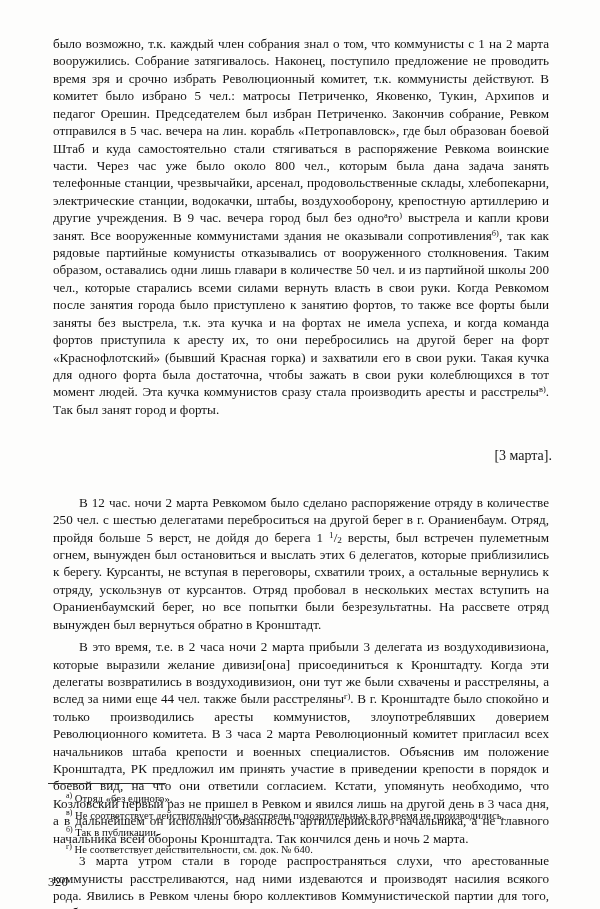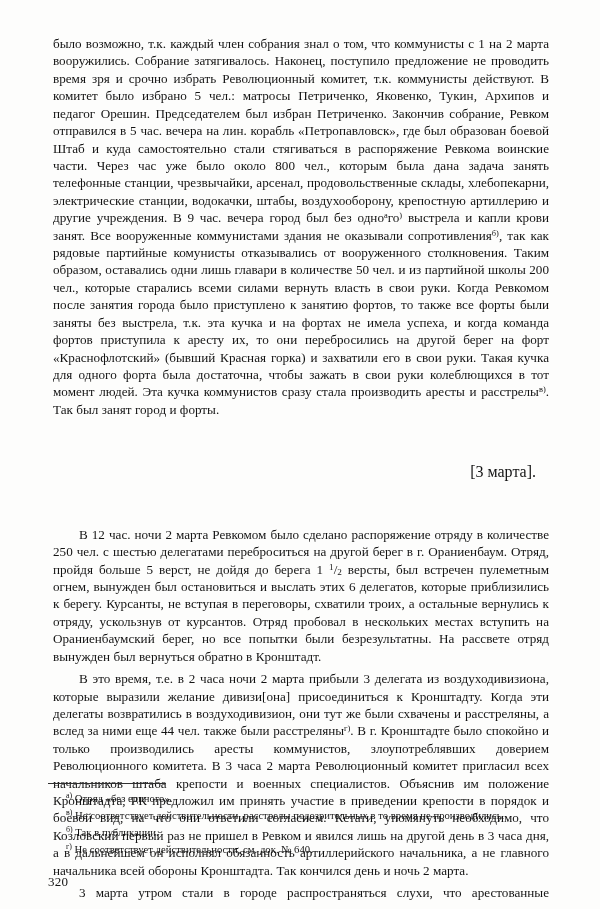--- a/index.html
+++ b/index.html
@@ -36,22 +36,22 @@
     text-align: justify;
     text-indent: 26px;
     -webkit-hyphens: none;
     hyphens: none;
     word-spacing: 0.1px;
   }
   p.body-par.no-indent {
     text-indent: 0;
   }
   .dateline {
-    margin: 16px;
-    font-size: 16px;
+    margin: 0;
+    font-size: 14px;
     line-height: 17.42px;
     text-align: right;
     padding-right: 2px;
   }
   .gap-after-par1 { height: 24px; }
   .gap-after-dateline { height: 24px; }
 
   sup.fn {
     font-size: 8.4px;
     vertical-align: 0.52em;

